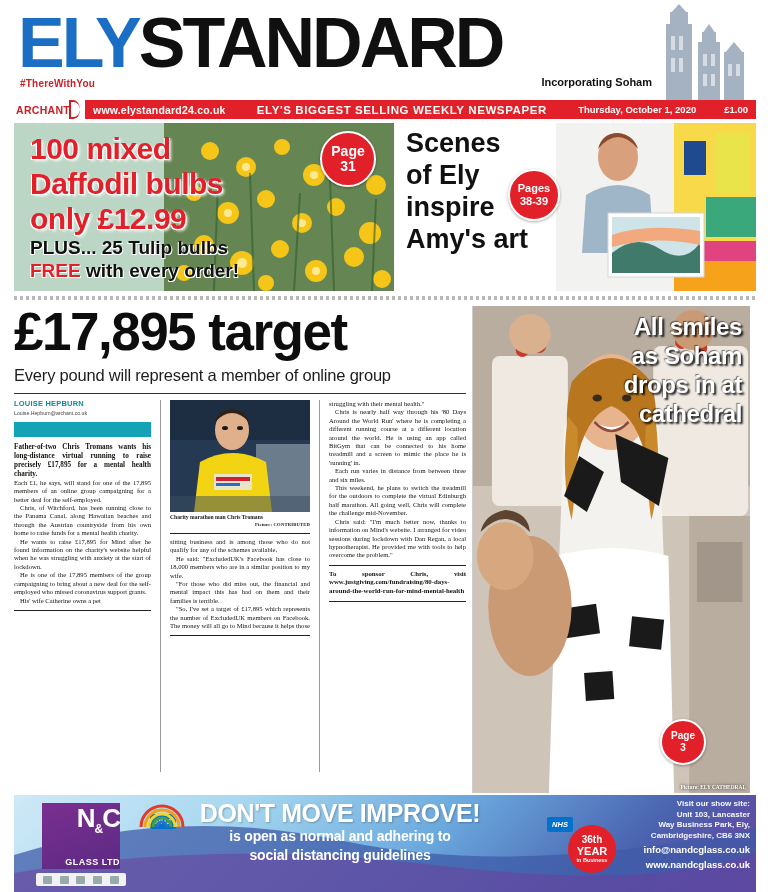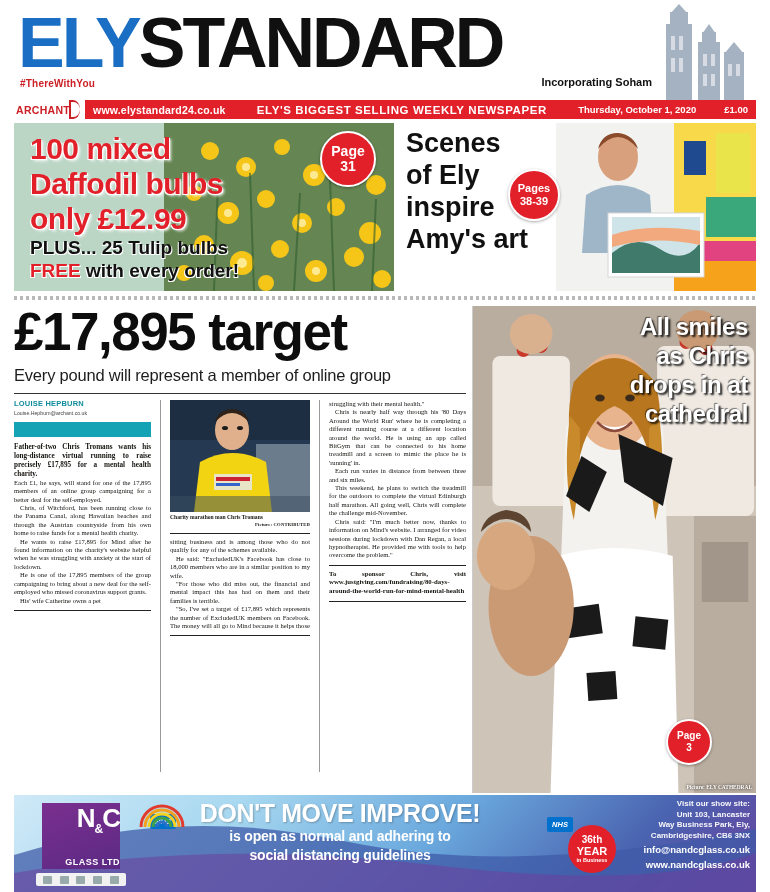--- a/index.html
+++ b/index.html
@@ -96,21 +96,21 @@
     text-shadow: 1px 1px 0 #fff, -1px 1px 0 #fff;
   }
   .amy-photo { position:absolute; right:0; top:0; width: 200px; height: 168px; overflow:hidden; }
 
   .dotted-rule {
     margin: 5px 14px 0 14px; height: 4px;
     background-image: repeating-linear-gradient(to right, #b9b9b9 0 3px, transparent 3px 6px);
   }
 
   
-  .main { position: relative; margin: 6px 14px 0 14px; height: 487px; display: flex; gap: 6px; }
+  .main { position: relative; margin: 6px 20px 0 14px; height: 487px; display: flex; gap: 6px; }
   .lead { width: 452px; position: relative; }
   .headline {
     font-weight: bold; font-size: 53px; line-height: 52px; color:#0d0d0d;
     letter-spacing: -1.5px;
   }
   .standfirst {
     margin-top: 8px; font-size: 16.5px; color:#1d1d1d; letter-spacing:-.2px;
     padding-bottom: 6px;
   }
   .rule-thin { border-top: 1px solid #333; margin-top: 2px; }
@@ -451,21 +451,21 @@
           <rect x="118" y="366" width="30" height="28" transform="rotate(-4 133 380)"></rect>
         </g>
         <ellipse cx="60" cy="300" rx="44" ry="70" fill="#c99a74"></ellipse>
         <ellipse cx="34" cy="250" rx="30" ry="34" fill="#d7a87f"></ellipse>
         <path d="M8 226 Q34 200 60 226 Q58 206 34 204 Q12 208 8 226Z" fill="#5c4430"></path>
         <rect x="228" y="210" width="64" height="277" fill="#b9ada0"></rect>
         <rect x="236" y="236" width="48" height="60" fill="#a2968a"></rect>
       </svg>
       <div class="feature-headline">
         <div>All smiles</div>
-        <div>as Chris</div>
+        <div>as Soham</div>
         <div>drops in at</div>
         <div>cathedral</div>
       </div>
       <div class="page-badge badge-3">
         <span>Page</span>
         <span>3</span>
       </div>
       <div class="feature-credit">Picture: ELY CATHEDRAL</div>
     </div>
   </div>

